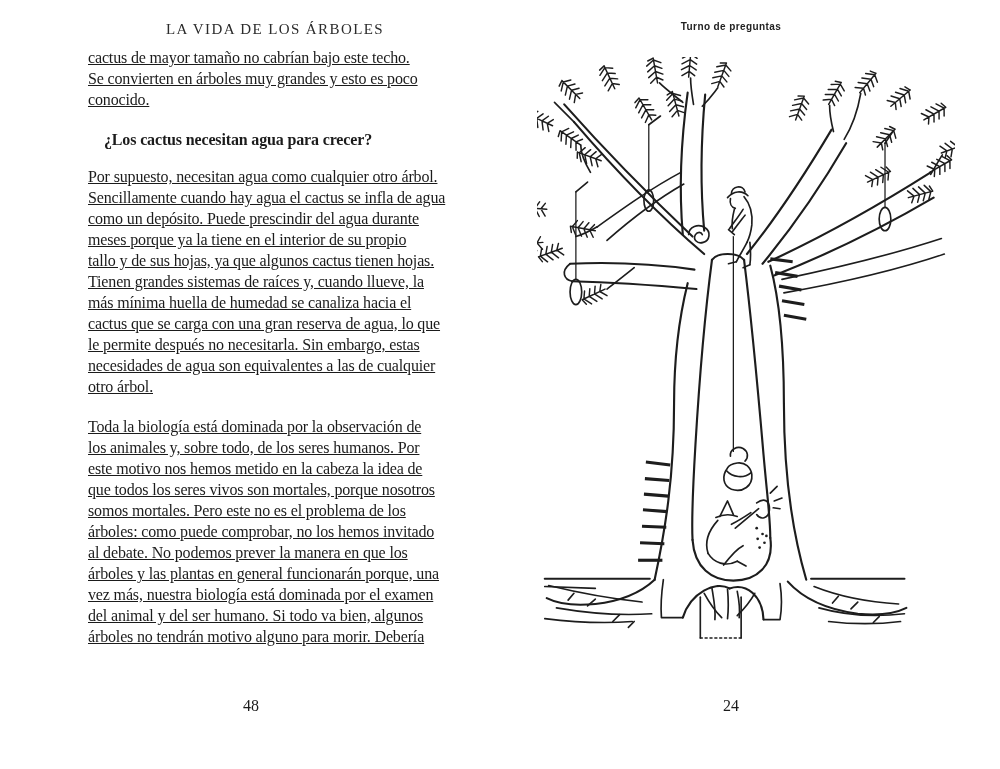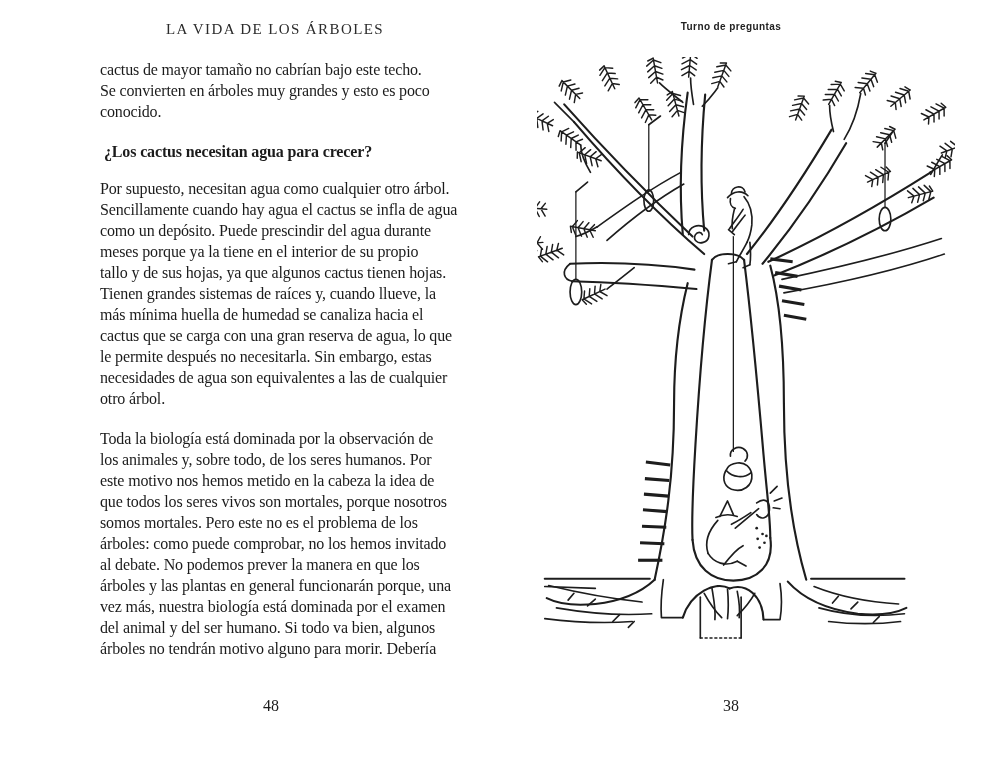--- a/index.html
+++ b/index.html
@@ -16,28 +16,28 @@
   .running-header.right{
     left:522px;width:418px;
     font-family:"Liberation Sans",sans-serif;font-weight:bold;
     font-size:10px;letter-spacing:0.4px;color:#222;
   }
   .text-column{
     position:absolute;left:88px;top:47px;width:404px;
     font-size:16px;line-height:21px;letter-spacing:-0.15px;
     color:#1b1b1b;
   }
-  .para{white-space:pre;margin:12px;}
+  .para{white-space:pre;margin:0;text-decoration:underline;}
   .para.gap-after{margin-bottom:19px;}
   .q-heading{white-space:pre;font-weight:bold;margin:16px;}
   .page-number{
     position:absolute;top:697px;font-size:16px;color:#1b1b1b;
     text-align:center;
   }
-  .page-number.left{left:84px;width:374px;}
+  .page-number.left{left:64px;width:374px;}
   .page-number.right{left:522px;width:418px;}
   .illustration-box{position:absolute;left:537px;top:57px;width:418px;height:606px;}
   svg .ln{fill:none;stroke:#1d1d1d;stroke-width:2.2;stroke-linecap:round;stroke-linejoin:round;}
   svg .thin{fill:none;stroke:#1d1d1d;stroke-width:1.7;stroke-linecap:round;stroke-linejoin:round;}
   svg .string{fill:none;stroke:#1d1d1d;stroke-width:1.3;stroke-linecap:round;}
   svg .peg{fill:none;stroke:#1d1d1d;stroke-width:3.2;stroke-linecap:butt;}
   svg .sprig-ln{fill:none;stroke:#1d1d1d;stroke-width:1.5;stroke-linecap:round;}
   svg .chip{fill:#1d1d1d;stroke:none;}
 </style>
 </head>
@@ -274,15 +274,15 @@
         </g>
 
         <g>
           <path class="thin" d="M168,549 L168,591"></path>
           <path class="thin" d="M210,549 L210,591"></path>
           <path class="thin" stroke-dasharray="2,3" d="M168,591 L210,591"></path>
         </g>
       </svg>
     </div>
 
-    <div class="page-number right">38</div>
+    <div class="page-number right">24</div>
   </div>
 </div>
 
 </body></html>

